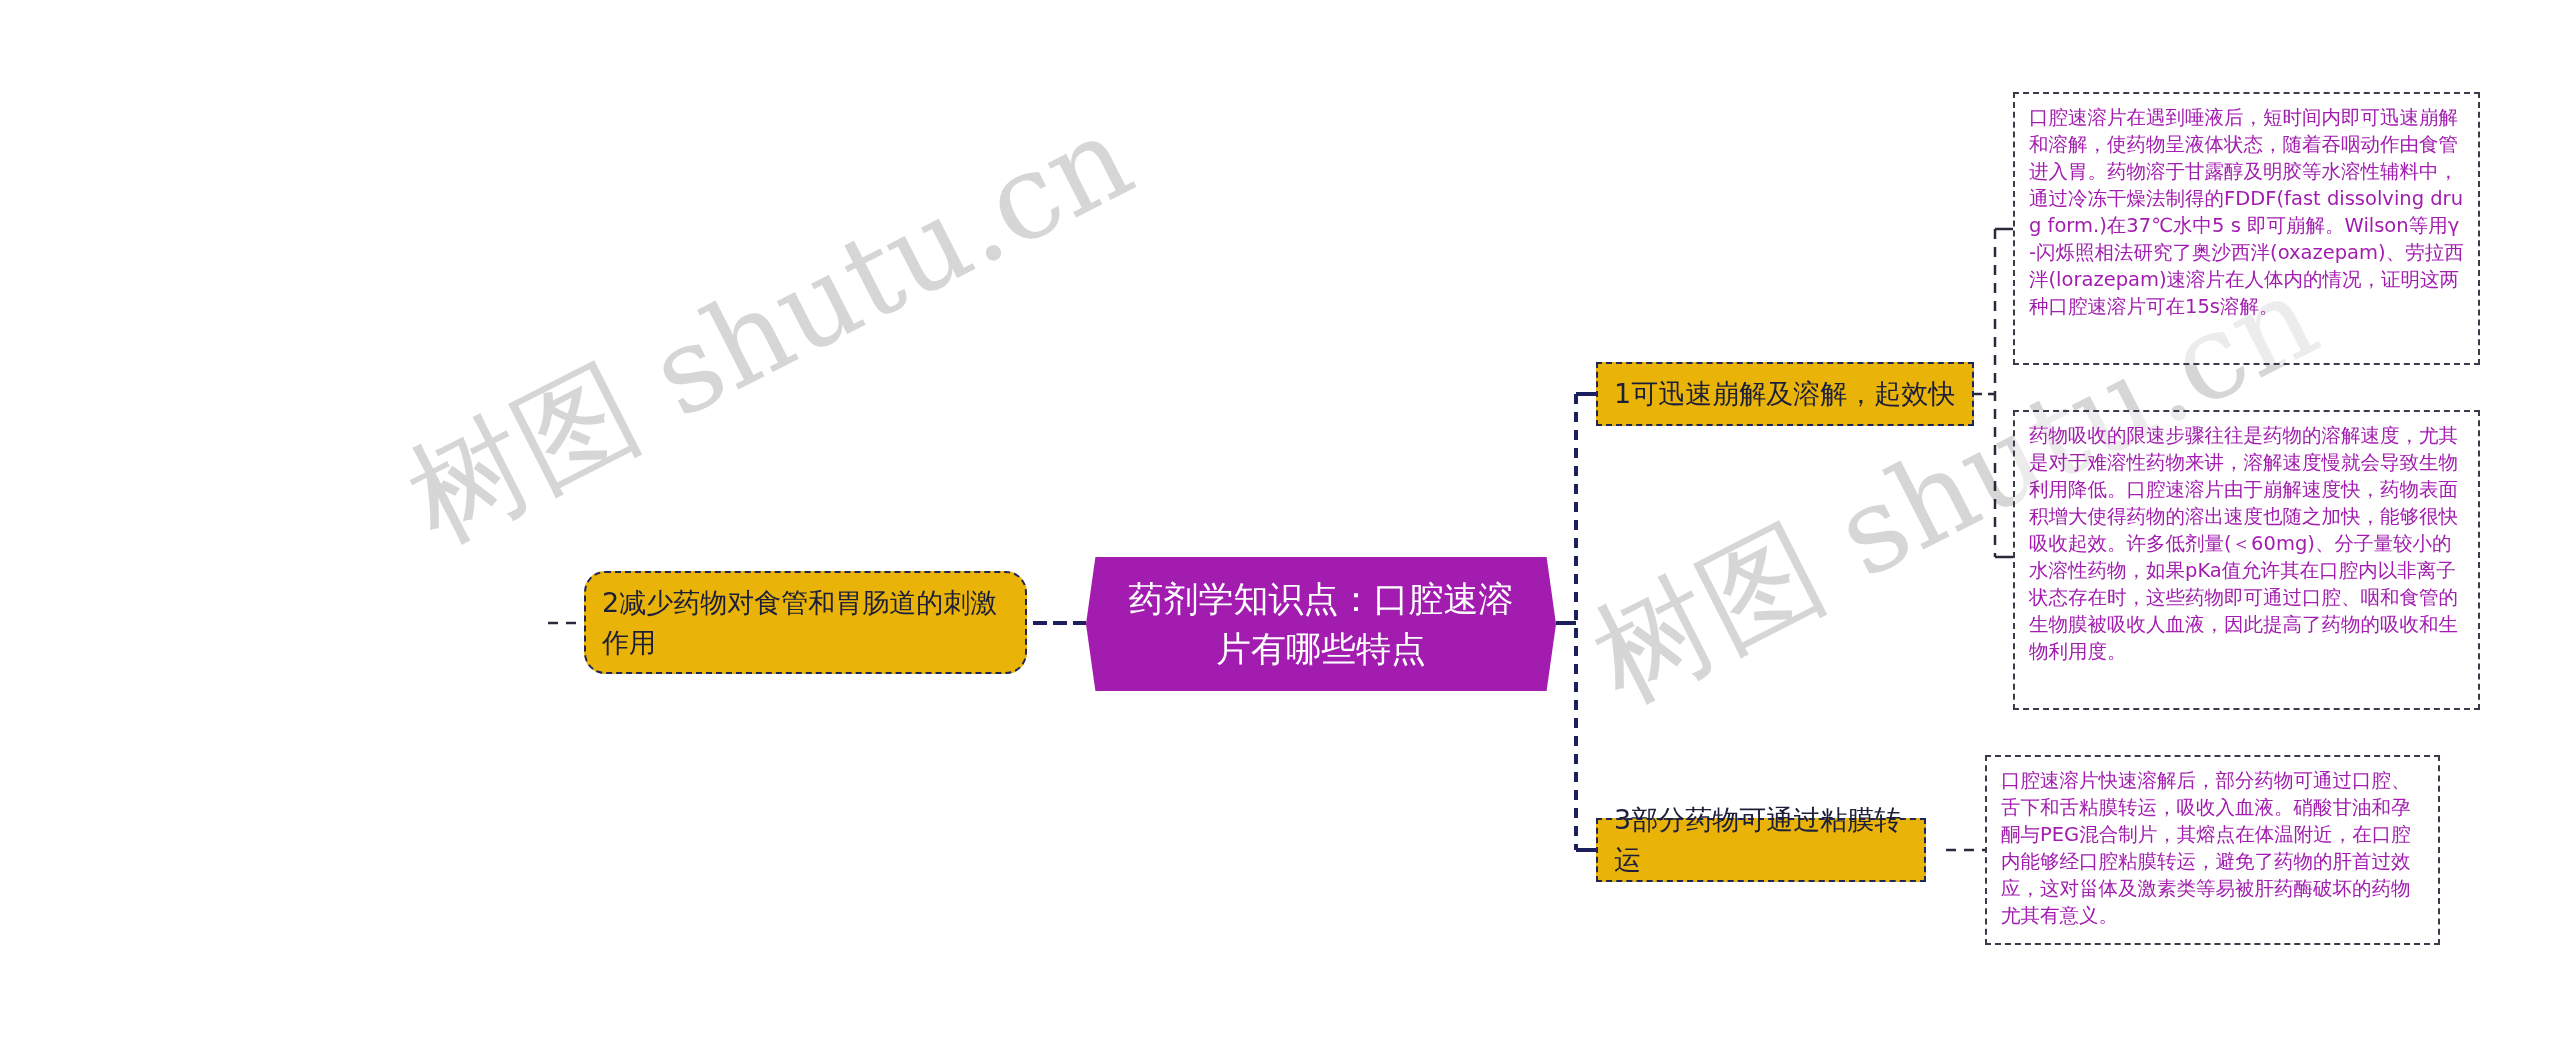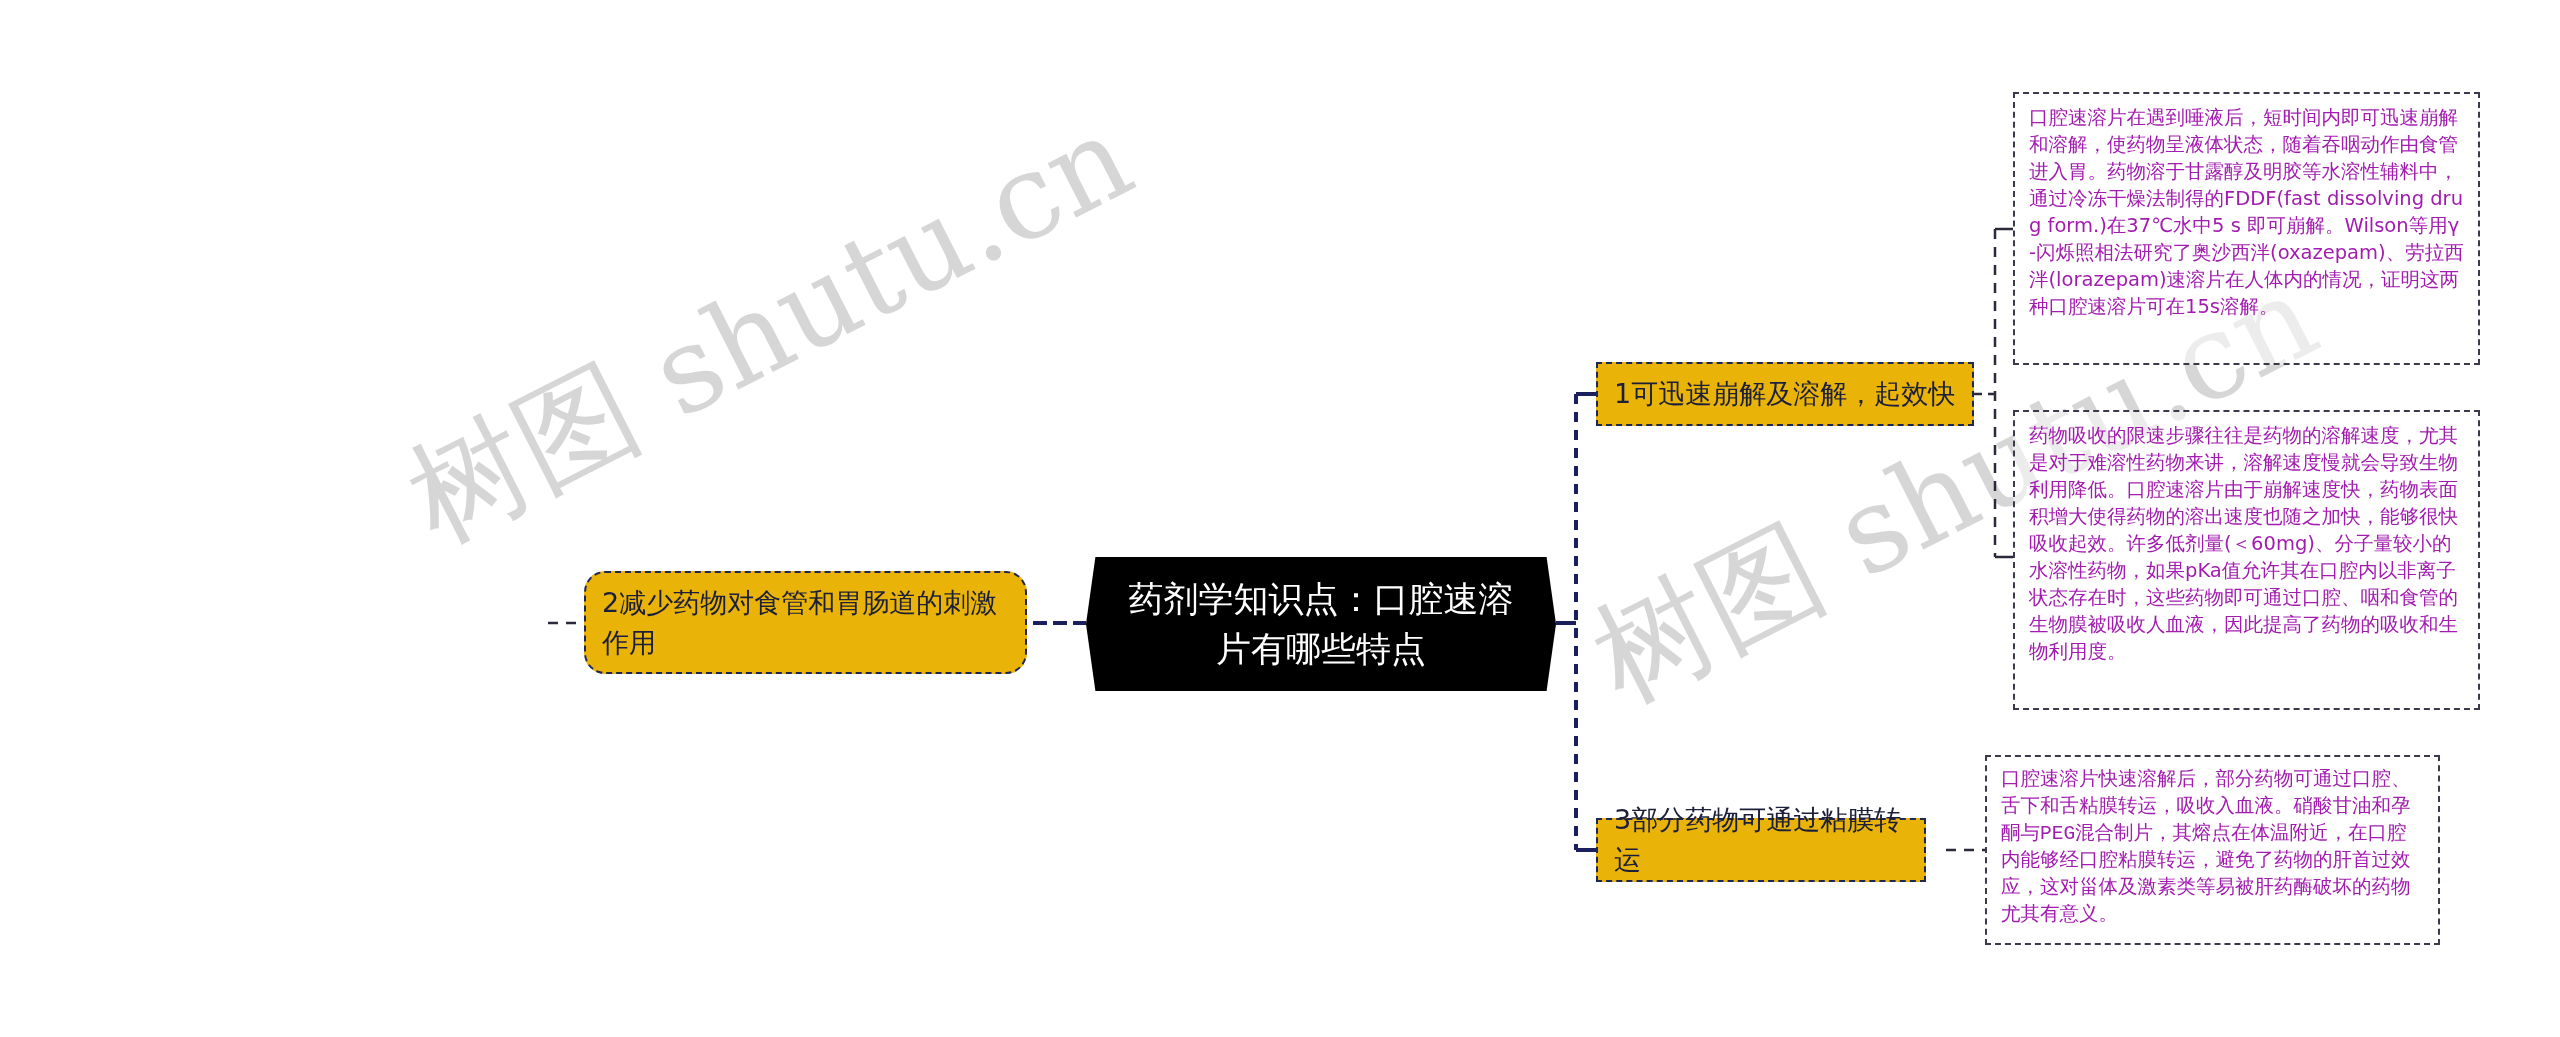--- a/index.html
+++ b/index.html
@@ -10,21 +10,21 @@
   .watermark { position:absolute; z-index:0; color:#d6d6d6; font-family:"DejaVu Serif","Liberation Serif",serif;
                font-size:118px; white-space:nowrap; transform-origin:left bottom; pointer-events:none; }
   .wm-left { left:455px; top:420px; transform:rotate(-27deg); }
   .wm-right { left:1640px; top:580px; transform:rotate(-27deg); }
   .leaf { position:absolute; z-index:2; box-sizing:border-box; border:2px dashed #3a3a4a;
           background:rgba(255,255,255,0.55); font-size:19.5px; line-height:27px; color:#a21caf;
           padding:10px 12px 8px 14px; word-break:break-all; }
   .branch { position:absolute; z-index:2; box-sizing:border-box; border:2px dashed #1e2655;
             background:#eab308; color:#1c1f3a; font-size:27px; line-height:40px; padding:0 16px; display:flex; align-items:center; }
   .center { position:absolute; z-index:2; left:1086px; top:557px; width:470px; height:134px;
-            background:#000000; color:#ffffff; font-size:35px; line-height:50px; text-align:center;
+            background:#a21caf; color:#ffffff; font-size:35px; line-height:50px; text-align:center;
             display:flex; align-items:center; justify-content:center;
             clip-path:polygon(2% 0, 98% 0, 100% 50%, 98% 100%, 2% 100%, 0 50%); padding:0 28px; box-sizing:border-box; }
 </style>
 </head>
 <body>
 
 <div class="canvas">
 
   <div class="watermark wm-left">树图 shutu.cn</div>
   <div class="watermark wm-right">树图 shutu.cn</div>
@@ -62,17 +62,17 @@
   <div class="leaf" style="left:2013px; top:92px; width:467px; height:273px;">
     <span>口腔速溶片在遇到唾液后，短时间内即可迅速崩解和溶解，使药物呈液体状态，随着吞咽动作由食管进入胃。药物溶于甘露醇及明胶等水溶性辅料中，通过冷冻干燥法制得的FDDF(fast dissolving drug form.)在37℃水中5 s 即可崩解。Wilson等用γ-闪烁照相法研究了奥沙西泮(oxazepam)、劳拉西泮(lorazepam)速溶片在人体内的情况，证明这两种口腔速溶片可在15s溶解。</span>
   </div>
   <div class="leaf" style="left:2013px; top:410px; width:467px; height:300px;">
     <span>药物吸收的限速步骤往往是药物的溶解速度，尤其是对于难溶性药物来讲，溶解速度慢就会导致生物利用降低。口腔速溶片由于崩解速度快，药物表面积增大使得药物的溶出速度也随之加快，能够很快吸收起效。许多低剂量(＜60mg)、分子量较小的水溶性药物，如果pKa值允许其在口腔内以非离子状态存在时，这些药物即可通过口腔、咽和食管的生物膜被吸收人血液，因此提高了药物的吸收和生物利用度。</span>
   </div>
 
   <div class="branch" style="left:1596px; top:818px; width:330px; height:64px;align-items:flex-end;">
     <span>3部分药物可通过粘膜转运</span>
   </div>
-  <div class="leaf" style="left:1985px; top:755px; width:455px; height:190px;font-family:Liberation Mono, monospace;">
+  <div class="leaf" style="left:1985px; top:755px; width:455px; height:190px;">
     <span>口腔速溶片快速溶解后，部分药物可通过口腔、舌下和舌粘膜转运，吸收入血液。硝酸甘油和孕酮与PEG混合制片，其熔点在体温附近，在口腔内能够经口腔粘膜转运，避免了药物的肝首过效应，这对甾体及激素类等易被肝药酶破坏的药物尤其有意义。</span>
   </div>
 
 </div>
 
 </body></html>

